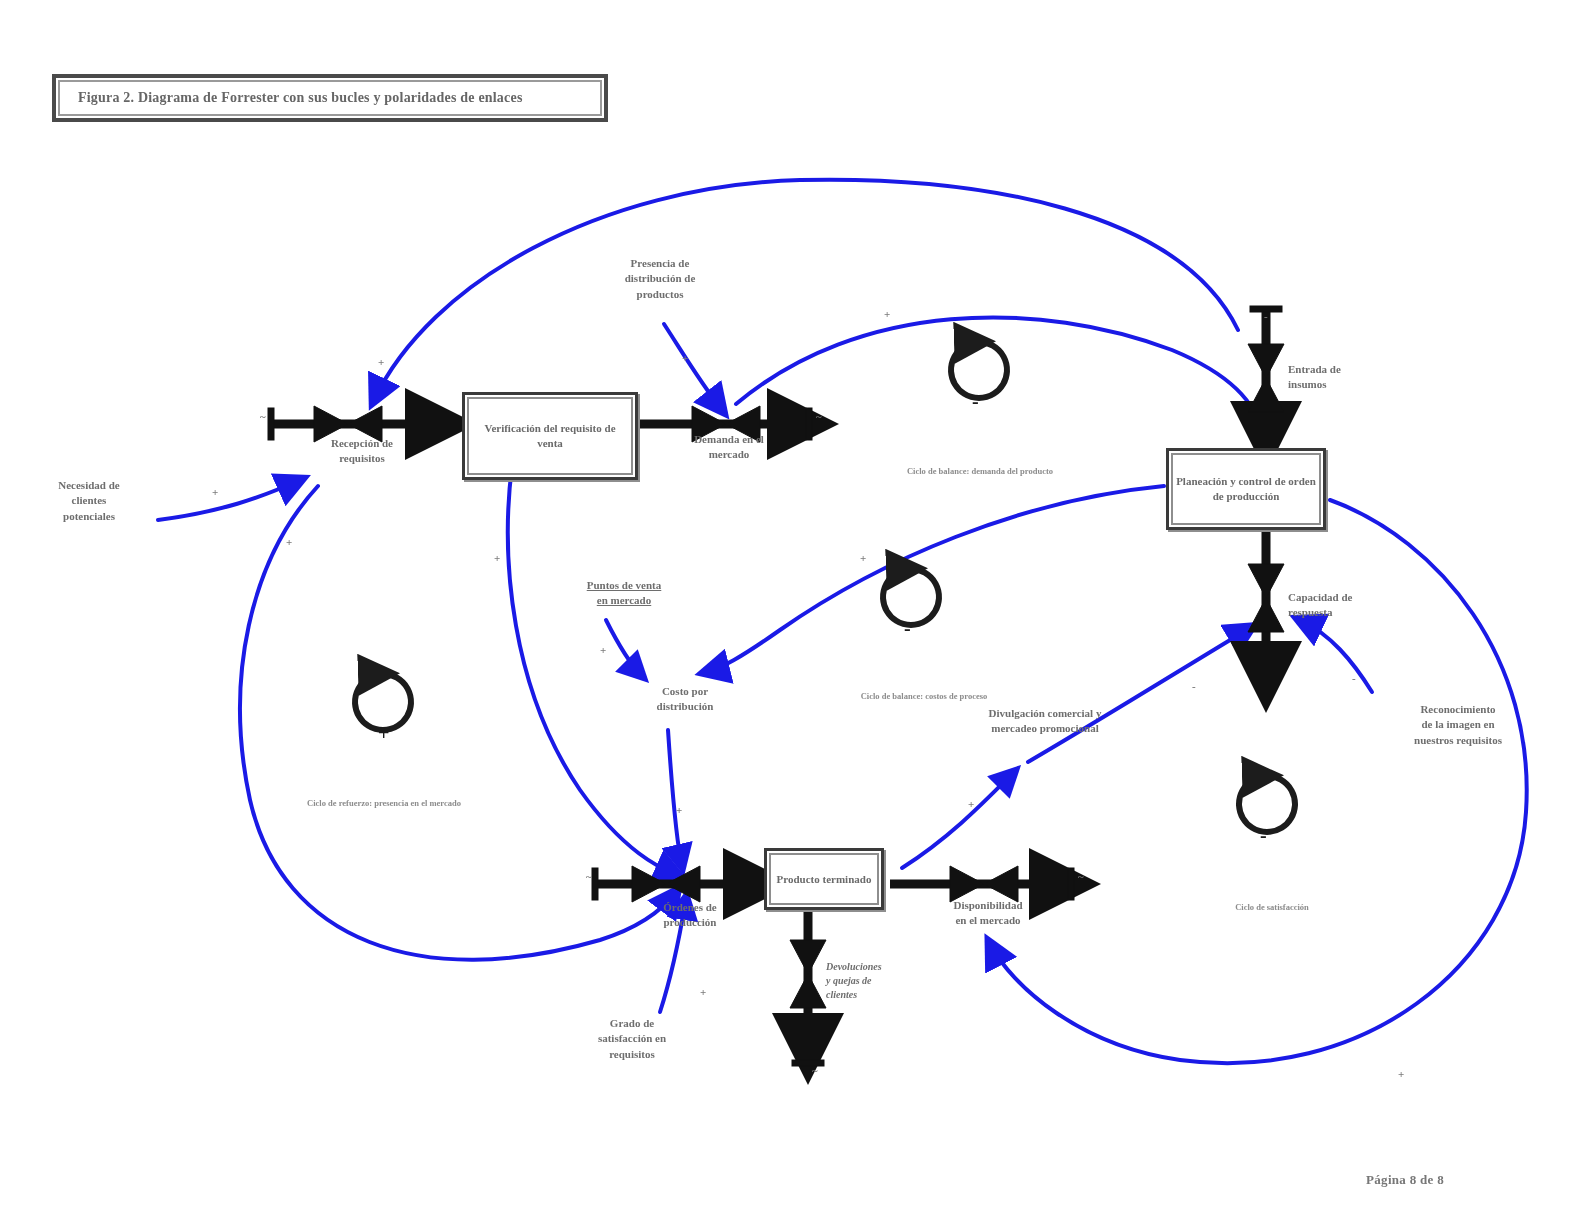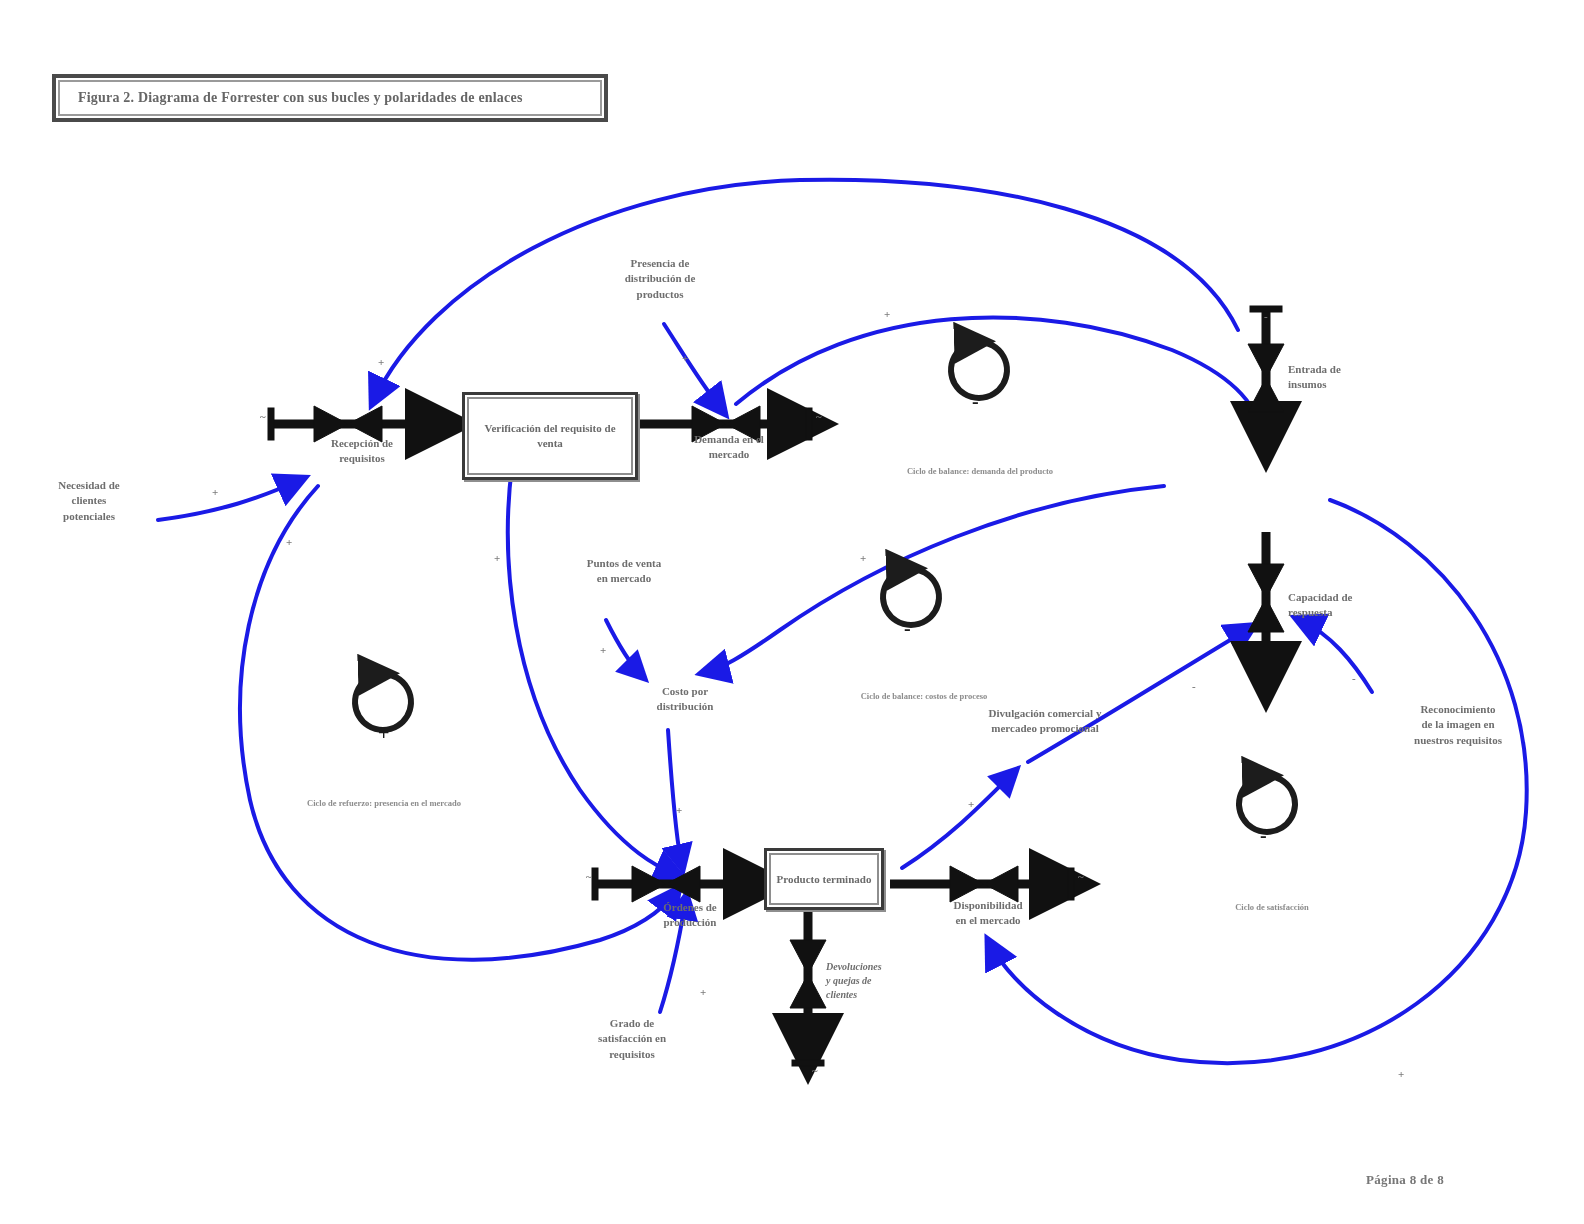--- a/index.html
+++ b/index.html
@@ -185,20 +185,23 @@
     </g>
   </svg>
 
   <div class="title-banner">
     <span class="t">Figura 2. Diagrama de Forrester con sus bucles y polaridades de enlaces</span>
   </div>
 
   <div class="stock" id="stock-verificacion">Verificación del
 requisito de venta</div>
 
+  <div class="stock" id="stock-produccion">Planeación y
+control de orden
+de producción</div>
 
   <div class="stock" id="stock-producto">Producto
 terminado</div>
 
   <div class="lab" style="left:292px;top:436px;width:140px;">Recepción de
 requisitos</div>
   <div class="lab" style="left:664px;top:432px;width:130px;">Demanda en el
 mercado</div>
   <div class="lab" style="left:630px;top:900px;width:120px;">Órdenes de
 producción</div>
@@ -211,21 +214,21 @@
   <div class="lab" style="left:826px;top:960px;width:110px;text-align:left;font-size:10px;font-style:italic;">Devoluciones
 y quejas de
 clientes</div>
 
   <div class="lab" style="left:14px;top:478px;width:150px;">Necesidad de
 clientes
 potenciales</div>
   <div class="lab" style="left:592px;top:256px;width:136px;">Presencia de
 distribución de
 productos</div>
-  <div class="lab" style="left:548px;top:556px;width:152px;">Puntos de venta
+  <div class="lab" style="left:548px;top:578px;width:152px;text-decoration:underline;">Puntos de venta
 en mercado</div>
   <div class="lab" style="left:626px;top:684px;width:118px;">Costo por
 distribución</div>
   <div class="lab" style="left:934px;top:706px;width:222px;">Divulgación comercial y
 mercadeo promocional</div>
   <div class="lab" style="left:1372px;top:702px;width:172px;">Reconocimiento
 de la imagen en
 nuestros requisitos</div>
   <div class="lab" style="left:562px;top:1016px;width:140px;">Grado de
 satisfacción en

